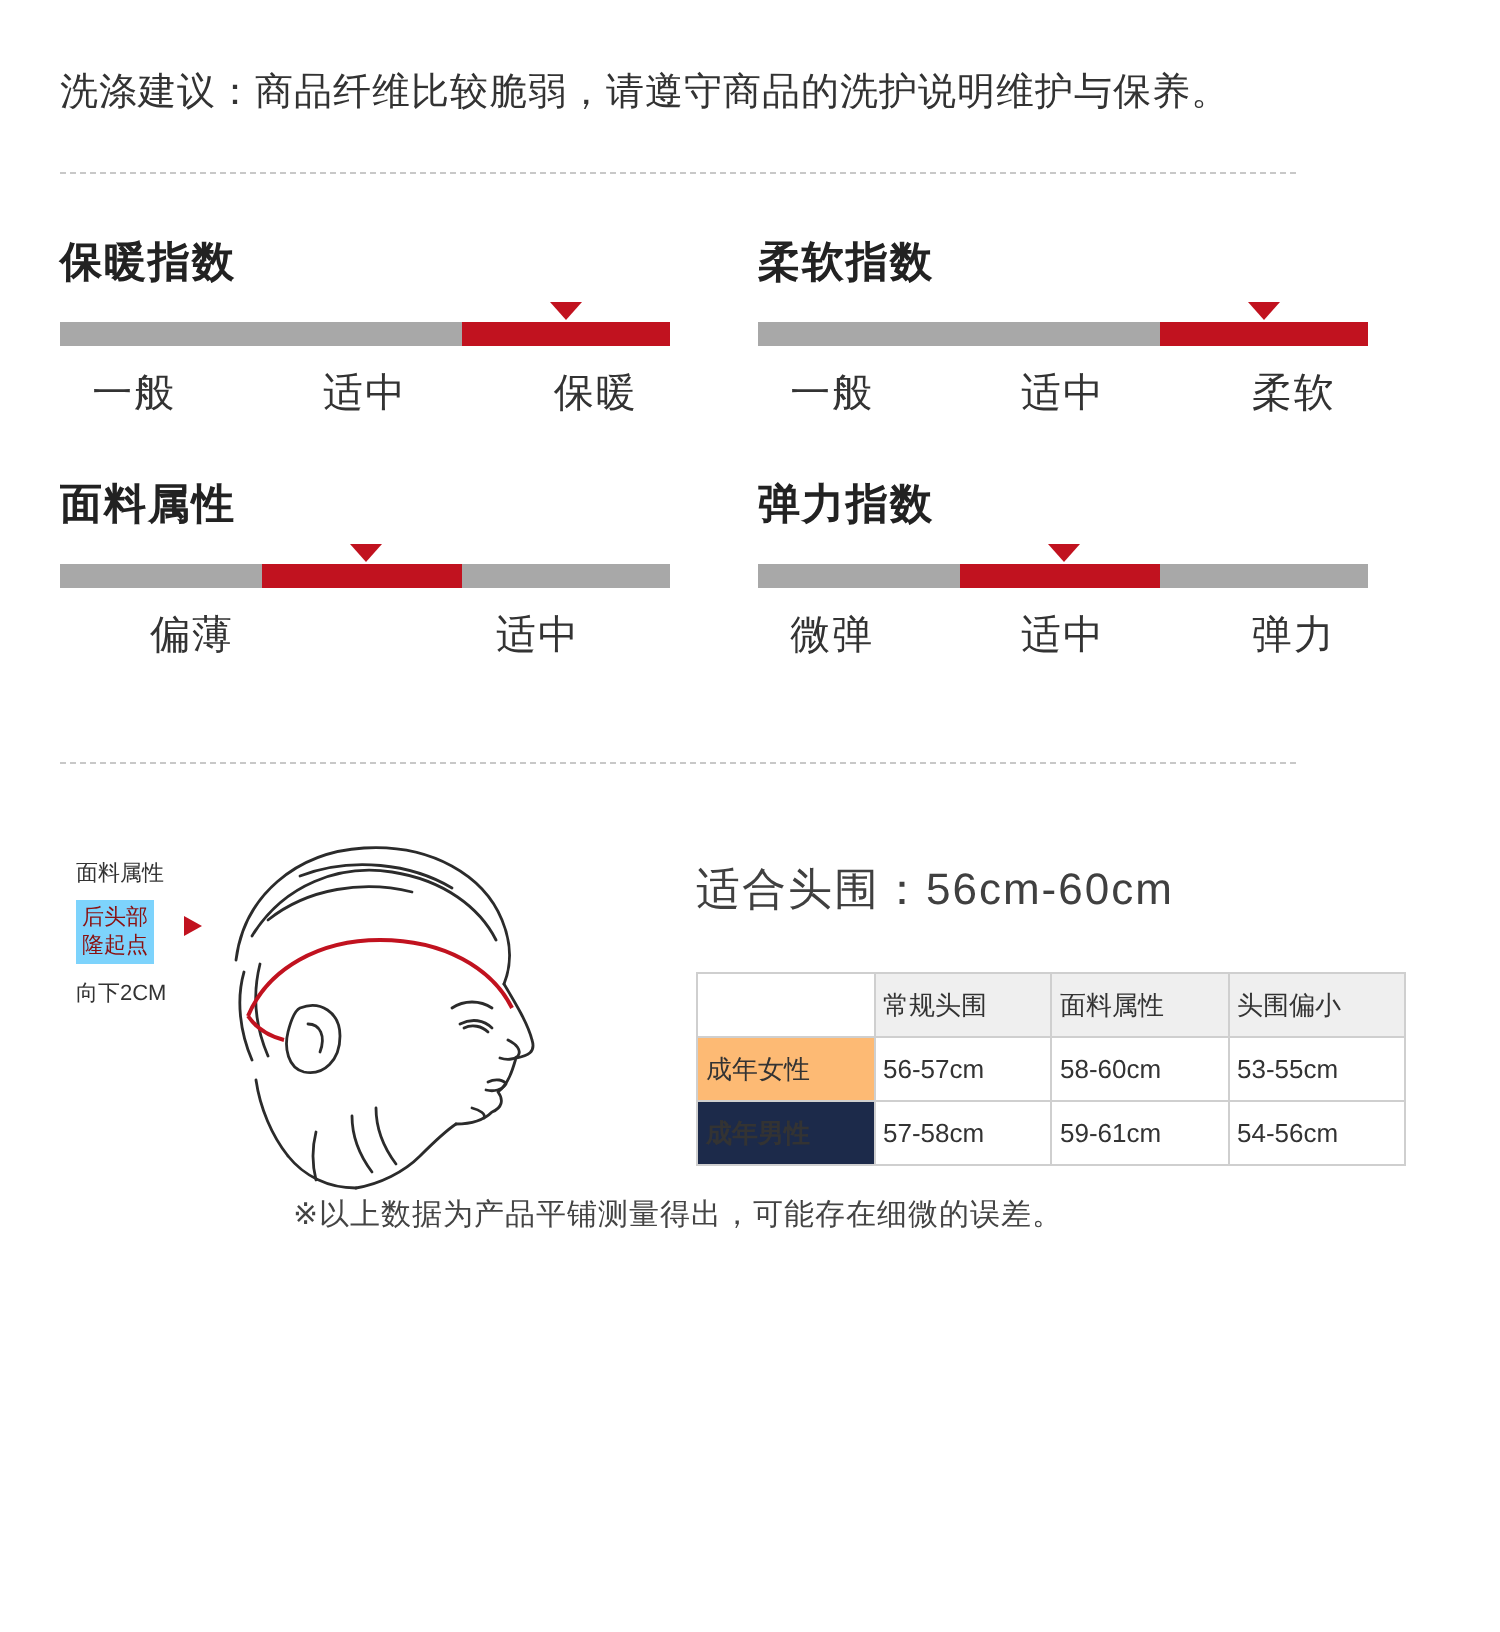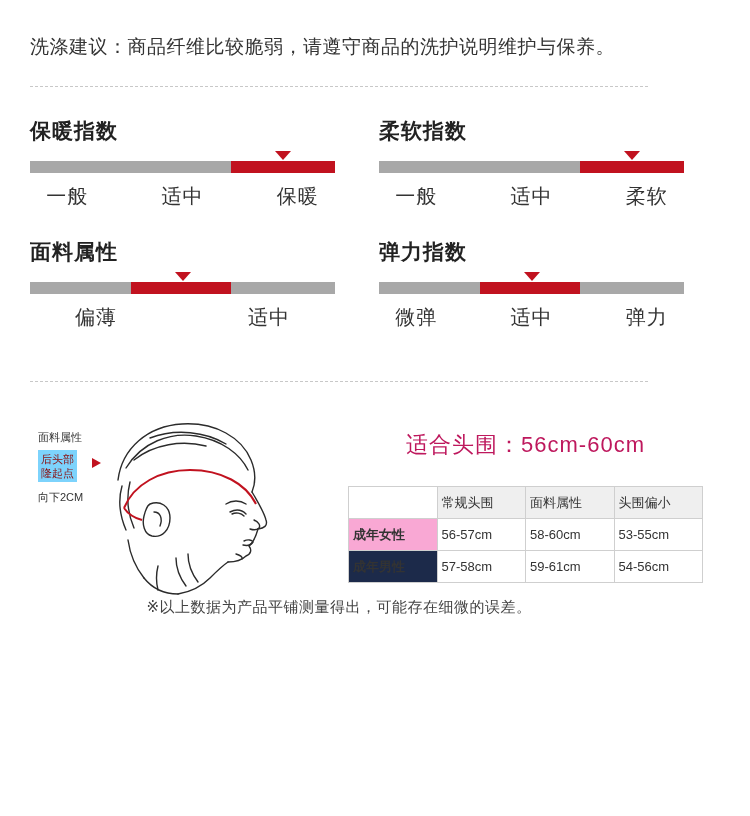--- a/index.html
+++ b/index.html
@@ -141,43 +141,42 @@
     border-left: 9px solid #c1121f;
   }
 
   .head-right {
     flex: 1;
     padding-left: 18px;
     padding-top: 22px;
   }
   .fit-title {
     font-size: 22px;
-    color: #be185d;
+    color: #404040;
     letter-spacing: 1px;
     margin-bottom: 26px;
-    text-align: center;
   }
   table.size-table {
     border-collapse: collapse;
     width: 355px;
     font-size: 13px;
   }
   table.size-table td {
     border: 1px solid #cfcfcf;
     height: 31px;
     text-align: left;
     color: #333333;
     padding: 0 4px;
   }
   td.corner { background: #ffffff; border-color: #cfcfcf; }
   td.col-head { background: #efefef; color: #444; }
   td.row-head-f {
-    background: #f9a8d4;
+    background: #fdba74;
     color: #ffffff;
-    font-weight: bold;
+    font-weight: normal;
   }
   td.row-head-m {
     background: #1c2a4a;
     color: #ffffff;
     font-weight: bold;
   }
 
   .footnote {
     text-align: center;
     font-size: 15px;

